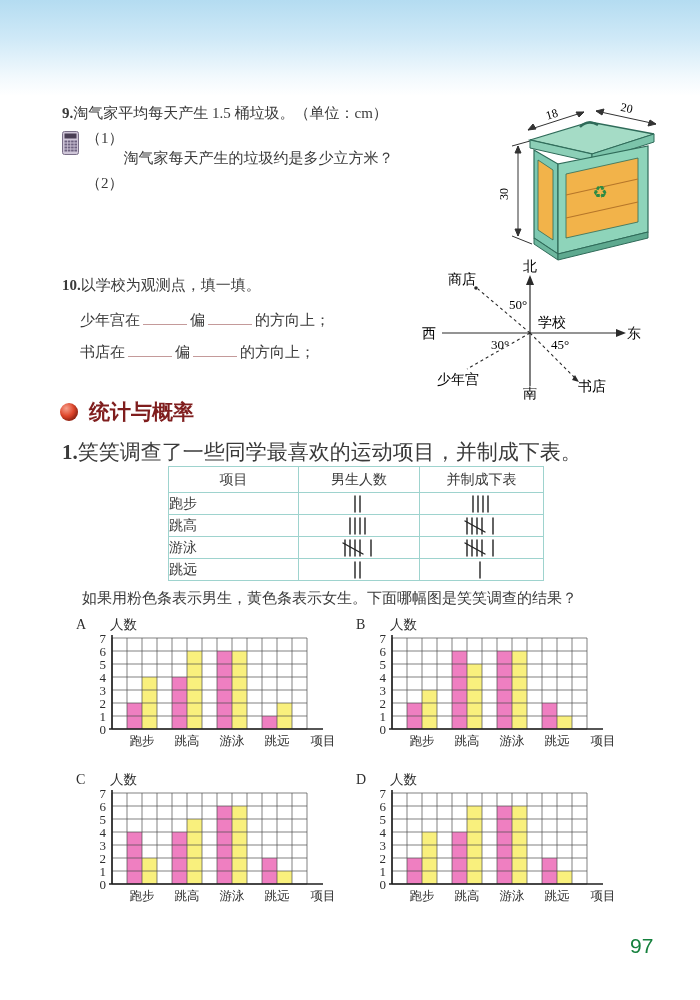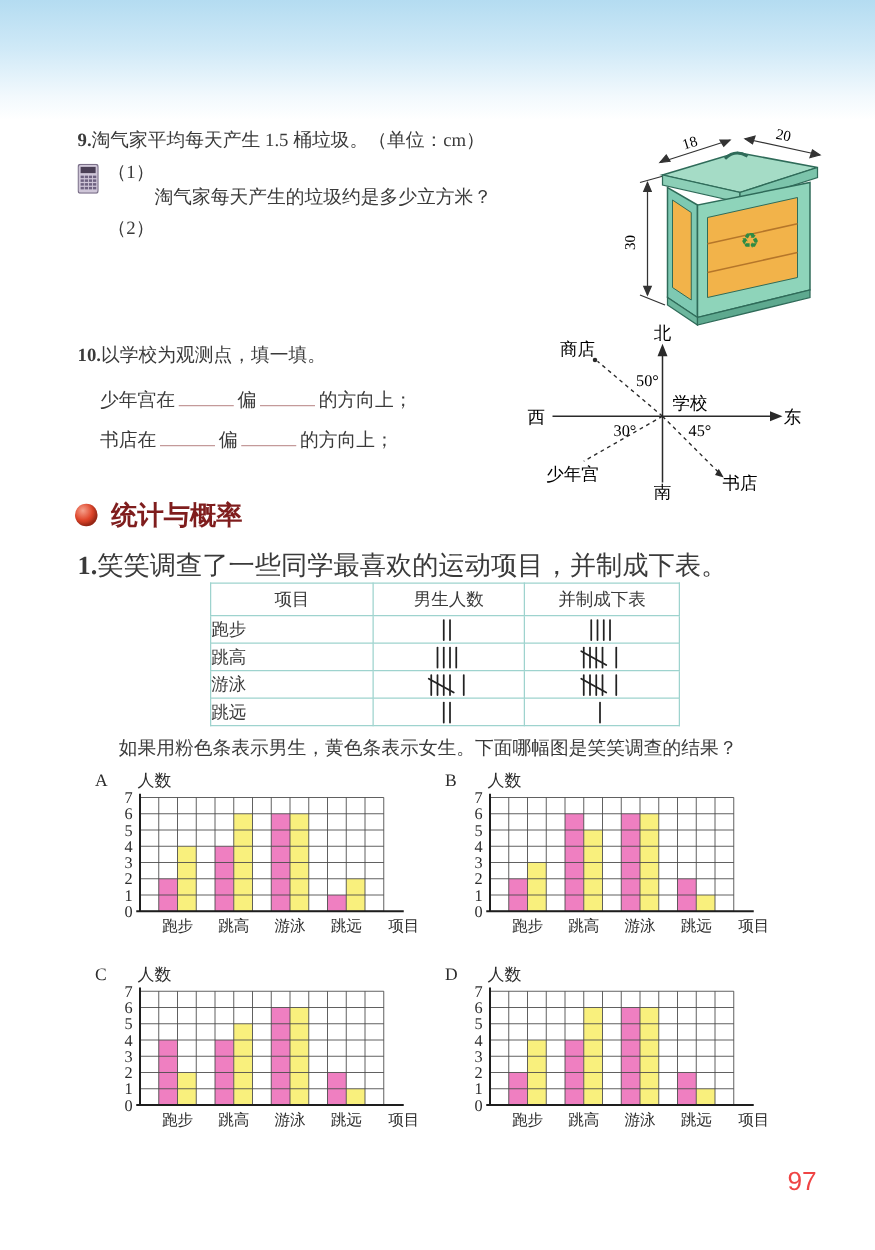--- a/index.html
+++ b/index.html
@@ -33,21 +33,21 @@
   
   table.survey{position:absolute;left:168px;top:466px;border-collapse:collapse;table-layout:fixed;}
   table.survey td,table.survey th{border:1px solid #9ed3ce;font-weight:normal;font-size:14px;color:#3a3a3a;padding:0;}
   table.survey th{height:25px;}
   table.survey td{height:21px;}
   .col-item{width:130px;}
   .col-boys{width:121px;}
   .col-girls{width:124px;}
   td.item-cell{padding-left:12px;text-align:left;}
   .tally-box{display:flex;justify-content:center;align-items:center;height:21px;}
-  .q-charts-line{position:absolute;left:95px;top:589px;font-size:15px;}
+  .q-charts-line{position:absolute;left:82px;top:589px;font-size:15px;}
   
   .chart{position:absolute;width:272px;height:152px;}
   .chart-a{left:72px;top:616px;}
   .chart-b{left:352px;top:616px;}
   .chart-c{left:72px;top:771px;}
   .chart-d{left:352px;top:771px;}
   .chart svg text{font-family:"Liberation Serif","DejaVu Serif",serif;fill:#2d2d2d;}
   .page-num{position:absolute;left:630px;top:934px;font-size:21px;font-family:"Liberation Sans",sans-serif;}
 </style>
 </head>
@@ -488,14 +488,14 @@
         <text x="34" y="26.5" font-size="13" text-anchor="end">7</text>
         <text x="70" y="129" font-size="12.5" text-anchor="middle">跑步</text>
         <text x="115" y="129" font-size="12.5" text-anchor="middle">跳高</text>
         <text x="160" y="129" font-size="12.5" text-anchor="middle">游泳</text>
         <text x="205" y="129" font-size="12.5" text-anchor="middle">跳远</text>
         <text x="251" y="129" font-size="12.5" text-anchor="middle">项目</text>
         <text x="4" y="13" font-size="14">D</text>
         <text x="38" y="13" font-size="13.5">人数</text>
       </svg></div>
 
-  <div class="page-num" style="color: #ef4444;">97</div>
+  <div class="page-num" style="color: #15803d;">97</div>
 </div>
 
 </body></html>

